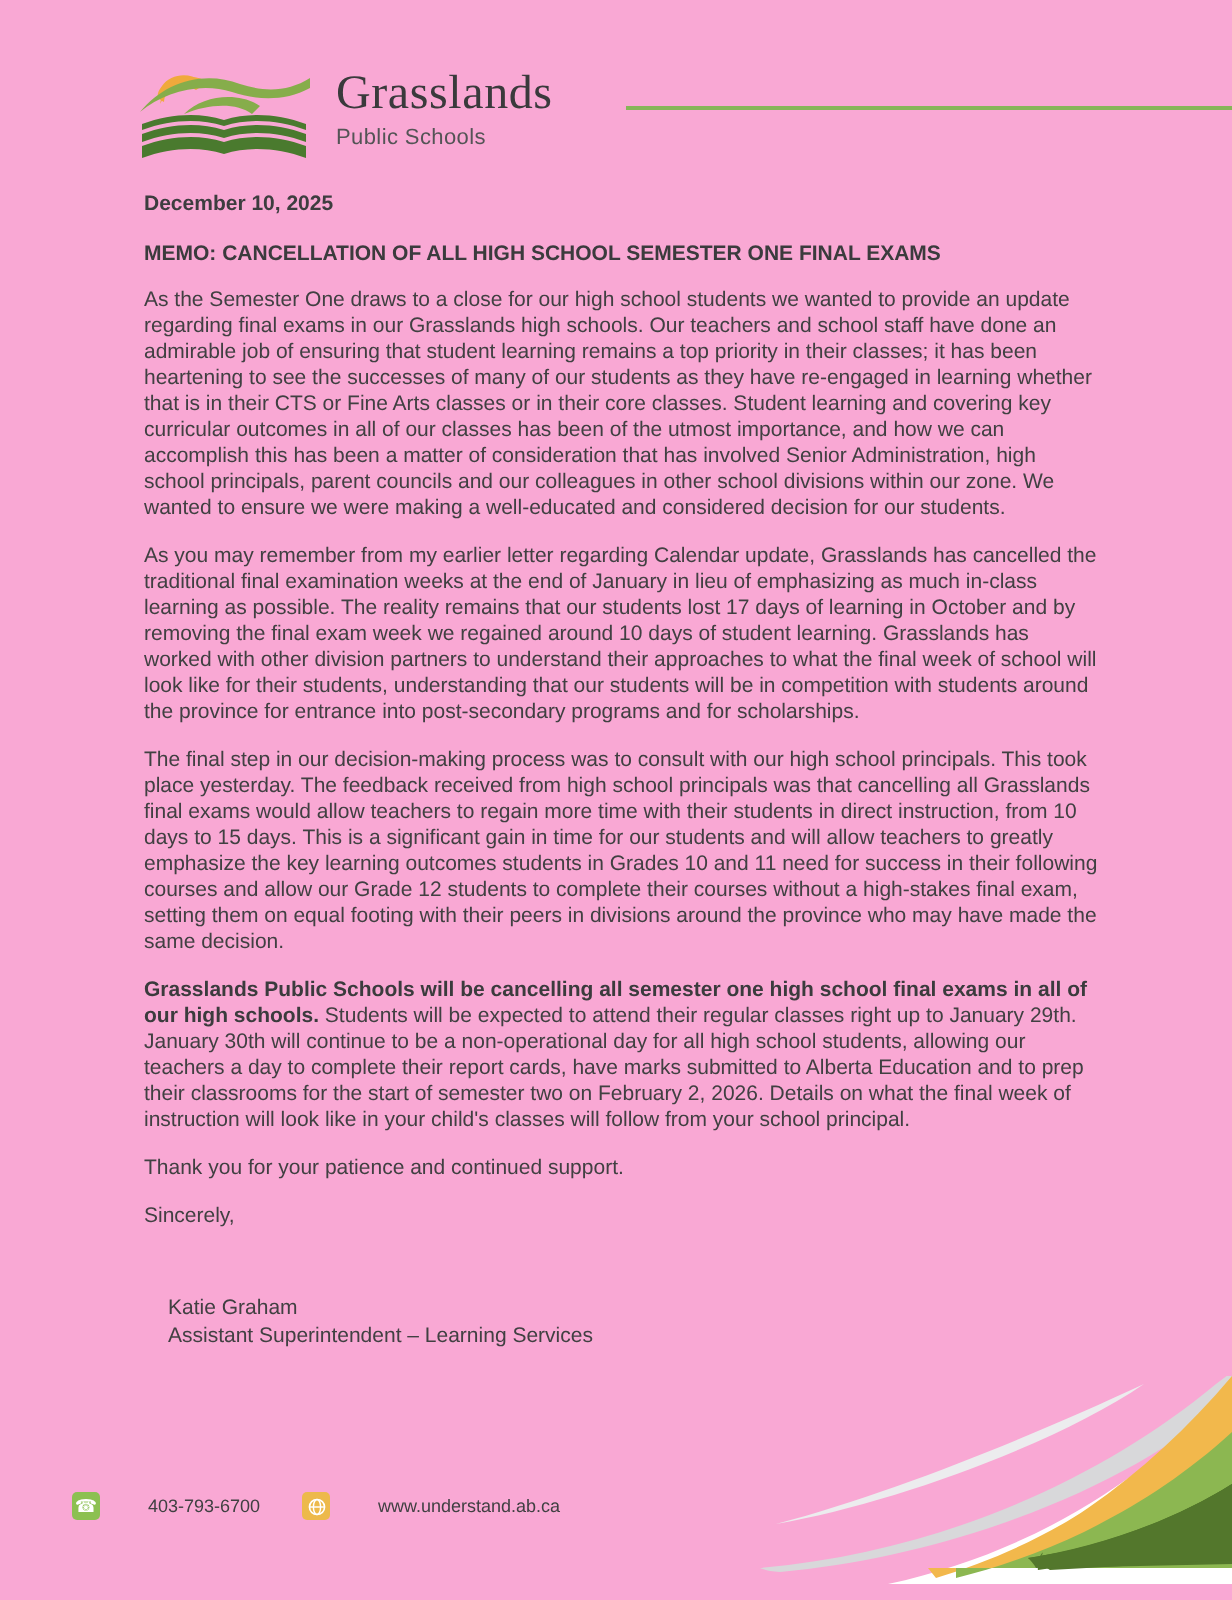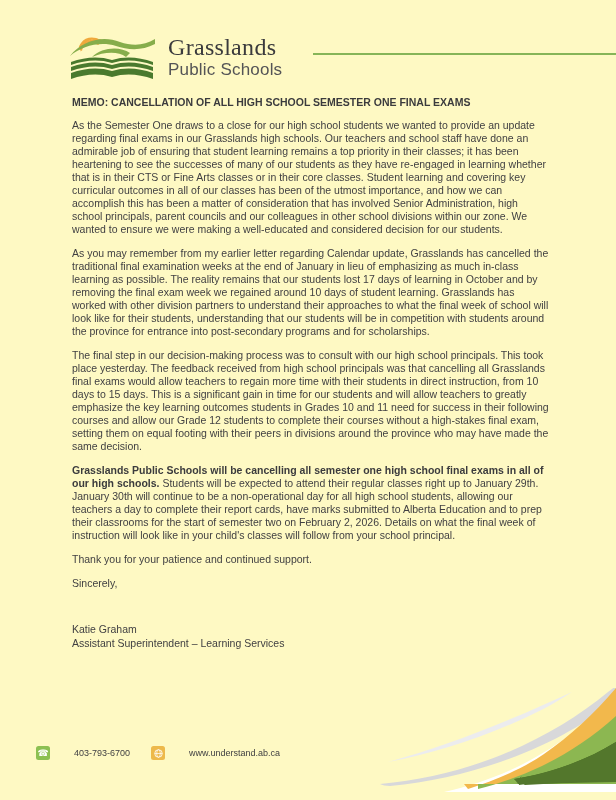--- a/index.html
+++ b/index.html
@@ -4,46 +4,46 @@
 <style>
   * { margin:0; padding:0; box-sizing:border-box; }
   html,body { width:616px; height:800px; }
   body {
     font-family:"Liberation Sans", sans-serif;
     background:#ffffff;
     position:relative;
     overflow:hidden;
     color:#414042;
   }
-  .page { position:absolute; inset:0; background:#fef9c3; }
+  .page { position:absolute; inset:0; background:#f9a8d4; }
 
   
   .letterhead { position:absolute; left:68px; top:28px; height:54px; display:flex; align-items:center; }
   .logo-mark { width:88px; height:52px; display:block; }
   .logo-text { margin-left:12px; display:flex; flex-direction:column; }
   .org-name {
     font-family:"Liberation Serif", serif;
     font-size:24px; line-height:24px; color:#3a3a3c; letter-spacing:0.3px; font-weight:400;
   }
   .org-subtitle {
-    font-size:17px; line-height:13px; color:#545456; margin-top:4px; letter-spacing:0.2px;
+    font-size:11px; line-height:13px; color:#545456; margin-top:4px; letter-spacing:0.2px;
   }
   .header-rule {
     position:absolute; top:53px; left:313px; right:0; height:2px; background:#86b558;
   }
 
   
   .letter { position:absolute; left:72px; top:96px; width:479px; font-size:10.5px; line-height:13px; }
   .letter p { margin:0 0 11px 0; }
   .date-line { font-weight:700; color:#3d3d3f; margin-bottom:12px !important; }
   .subject-line { font-weight:700; color:#3b3b3d; margin-bottom:10px !important; }
   .bold-lead { font-weight:700; color:#3b3b3d; }
   .closing-line { margin-bottom:0 !important; }
   .signature-block { margin-top:32px; }
-  .signature-block div { line-height:14px; }
+  .signature-block div { line-height:14px;margin-left:12px; }
 
   
   .footer-contacts {
     position:absolute; left:36px; top:746px;
     display:grid; grid-template-columns:115px auto; row-gap:13px; column-gap:0;
     font-size:9px; color:#404042;
   }
   .contact-item { display:flex; align-items:center; }
   .contact-icon {
     width:14px; height:14px; border-radius:2.5px; flex:0 0 14px;
@@ -79,20 +79,21 @@
       <path d="M3,44 C17,39 31,38 44,42 C57,38 71,39 85,44 L85,50 C71,45 57,44 44,48 C31,44 17,45 3,50 Z" fill="#4a7a2e"></path>
     </svg>
     <div class="logo-text">
       <span class="org-name">Grasslands</span>
       <span class="org-subtitle">Public Schools</span>
     </div>
   </div>
   <div class="header-rule"></div>
 
   <div class="letter">
+    <p class="date-line">December 10, 2025</p>
     <p class="subject-line">MEMO: CANCELLATION OF ALL HIGH SCHOOL SEMESTER ONE FINAL EXAMS</p>
     <p>As the Semester One draws to a close for our high school students we wanted to provide an update regarding final exams in our Grasslands high schools. Our teachers and school staff have done an admirable job of ensuring that student learning remains a top priority in their classes; it has been heartening to see the successes of many of our students as they have re-engaged in learning whether that is in their CTS or Fine Arts classes or in their core classes. Student learning and covering key curricular outcomes in all of our classes has been of the utmost importance, and how we can accomplish this has been a matter of consideration that has involved Senior Administration, high school principals, parent councils and our colleagues in other school divisions within our zone. We wanted to ensure we were making a well-educated and considered decision for our students.</p>
     <p>As you may remember from my earlier letter regarding Calendar update, Grasslands has cancelled the traditional final examination weeks at the end of January in lieu of emphasizing as much in-class learning as possible.  The reality remains that our students lost 17 days of learning in October and by removing the final exam week we regained around 10 days of student learning. Grasslands has worked with other division partners to understand their approaches to what the final week of school will look like for their students, understanding that our students will be in competition with students around the province for entrance into post-secondary programs and for scholarships.</p>
     <p>The final step in our decision-making process was to consult with our high school principals. This took place yesterday. The feedback received from high school principals was that cancelling all Grasslands final exams would allow teachers to regain more time with their students in direct instruction, from 10 days to 15 days. This is a significant gain in time for our students and will allow teachers to greatly emphasize the key learning outcomes students in Grades 10 and 11 need for success in their following courses and allow our Grade 12 students to complete their courses without a high-stakes final exam, setting them on equal footing with their peers in divisions around the province who may have made the same decision.</p>
     <p><span class="bold-lead">Grasslands Public Schools will be cancelling all semester one high school final exams in all of our high schools.</span><span> Students will be expected to attend their regular classes right up to January 29th. January 30th will continue to be a non-operational day for all high school students, allowing our teachers a day to complete their report cards, have marks submitted to Alberta Education and to prep their classrooms for the start of semester two on February 2, 2026. Details on what the final week of instruction will look like in your child's classes will follow from your school principal.</span></p>
     <p>Thank you for your patience and continued support.</p>
     <p class="closing-line">Sincerely,</p>
     <div class="signature-block">
       <div>Katie Graham</div>
       <div>Assistant Superintendent – Learning Services</div>

